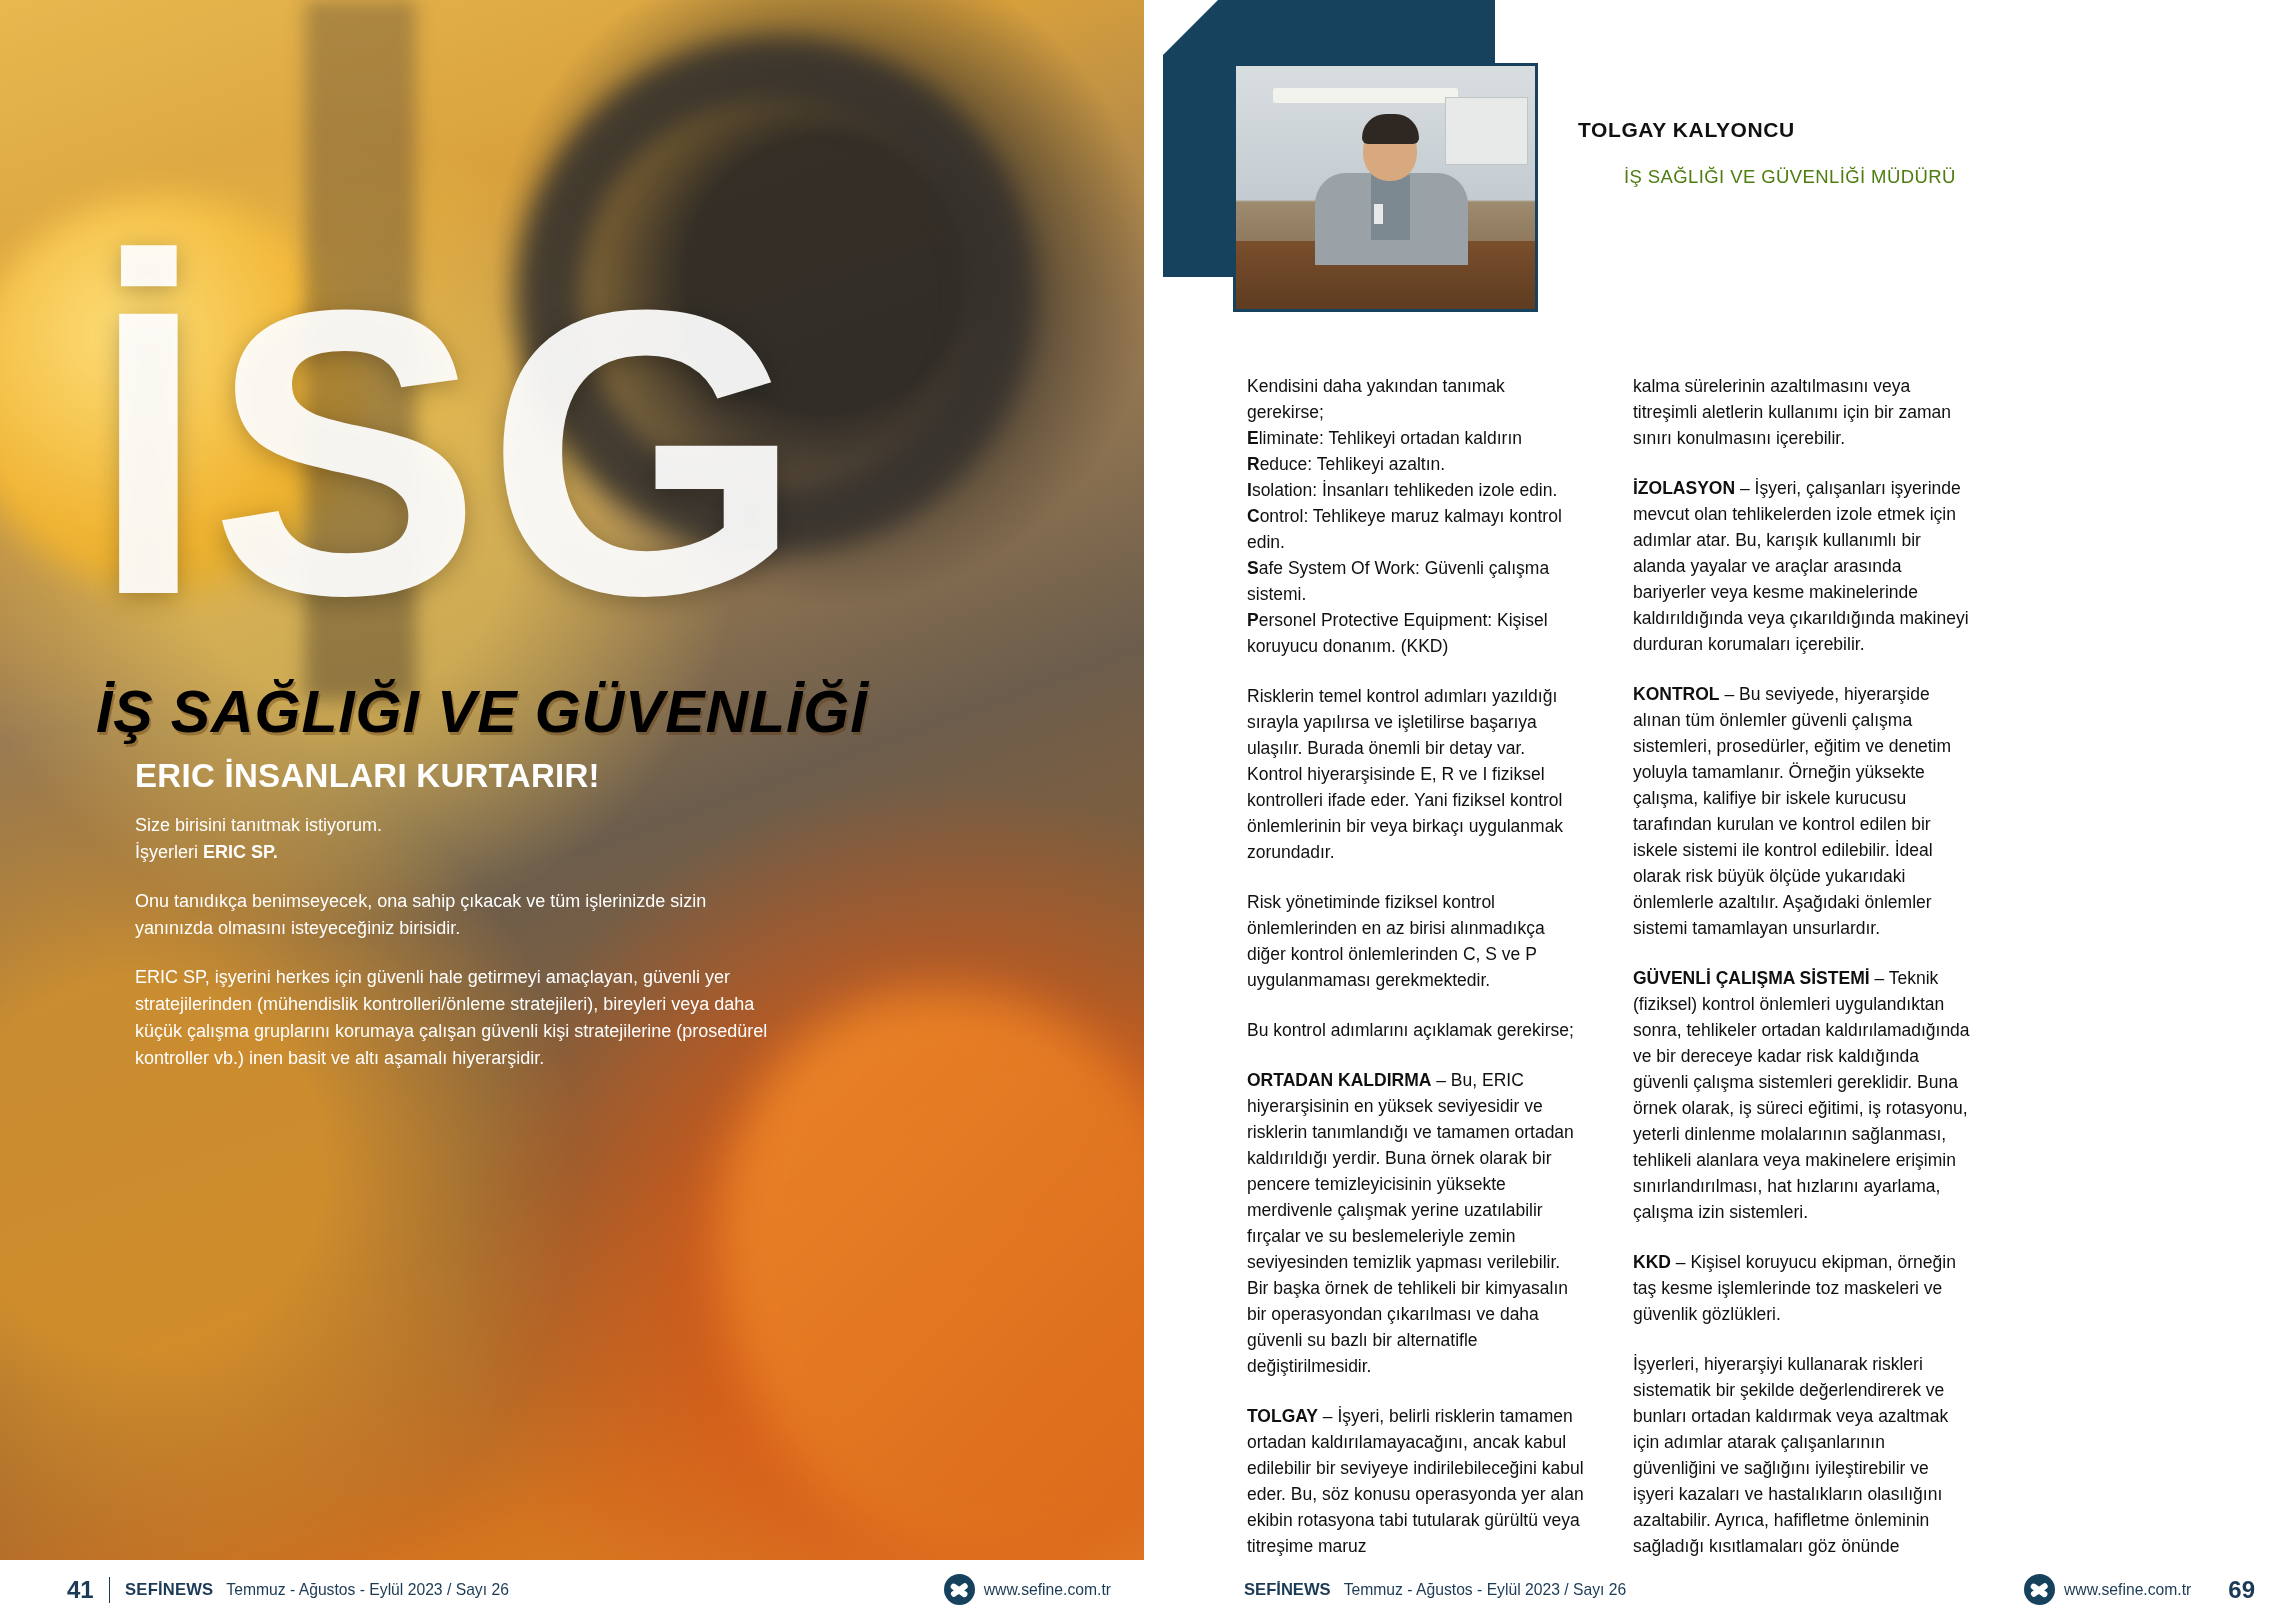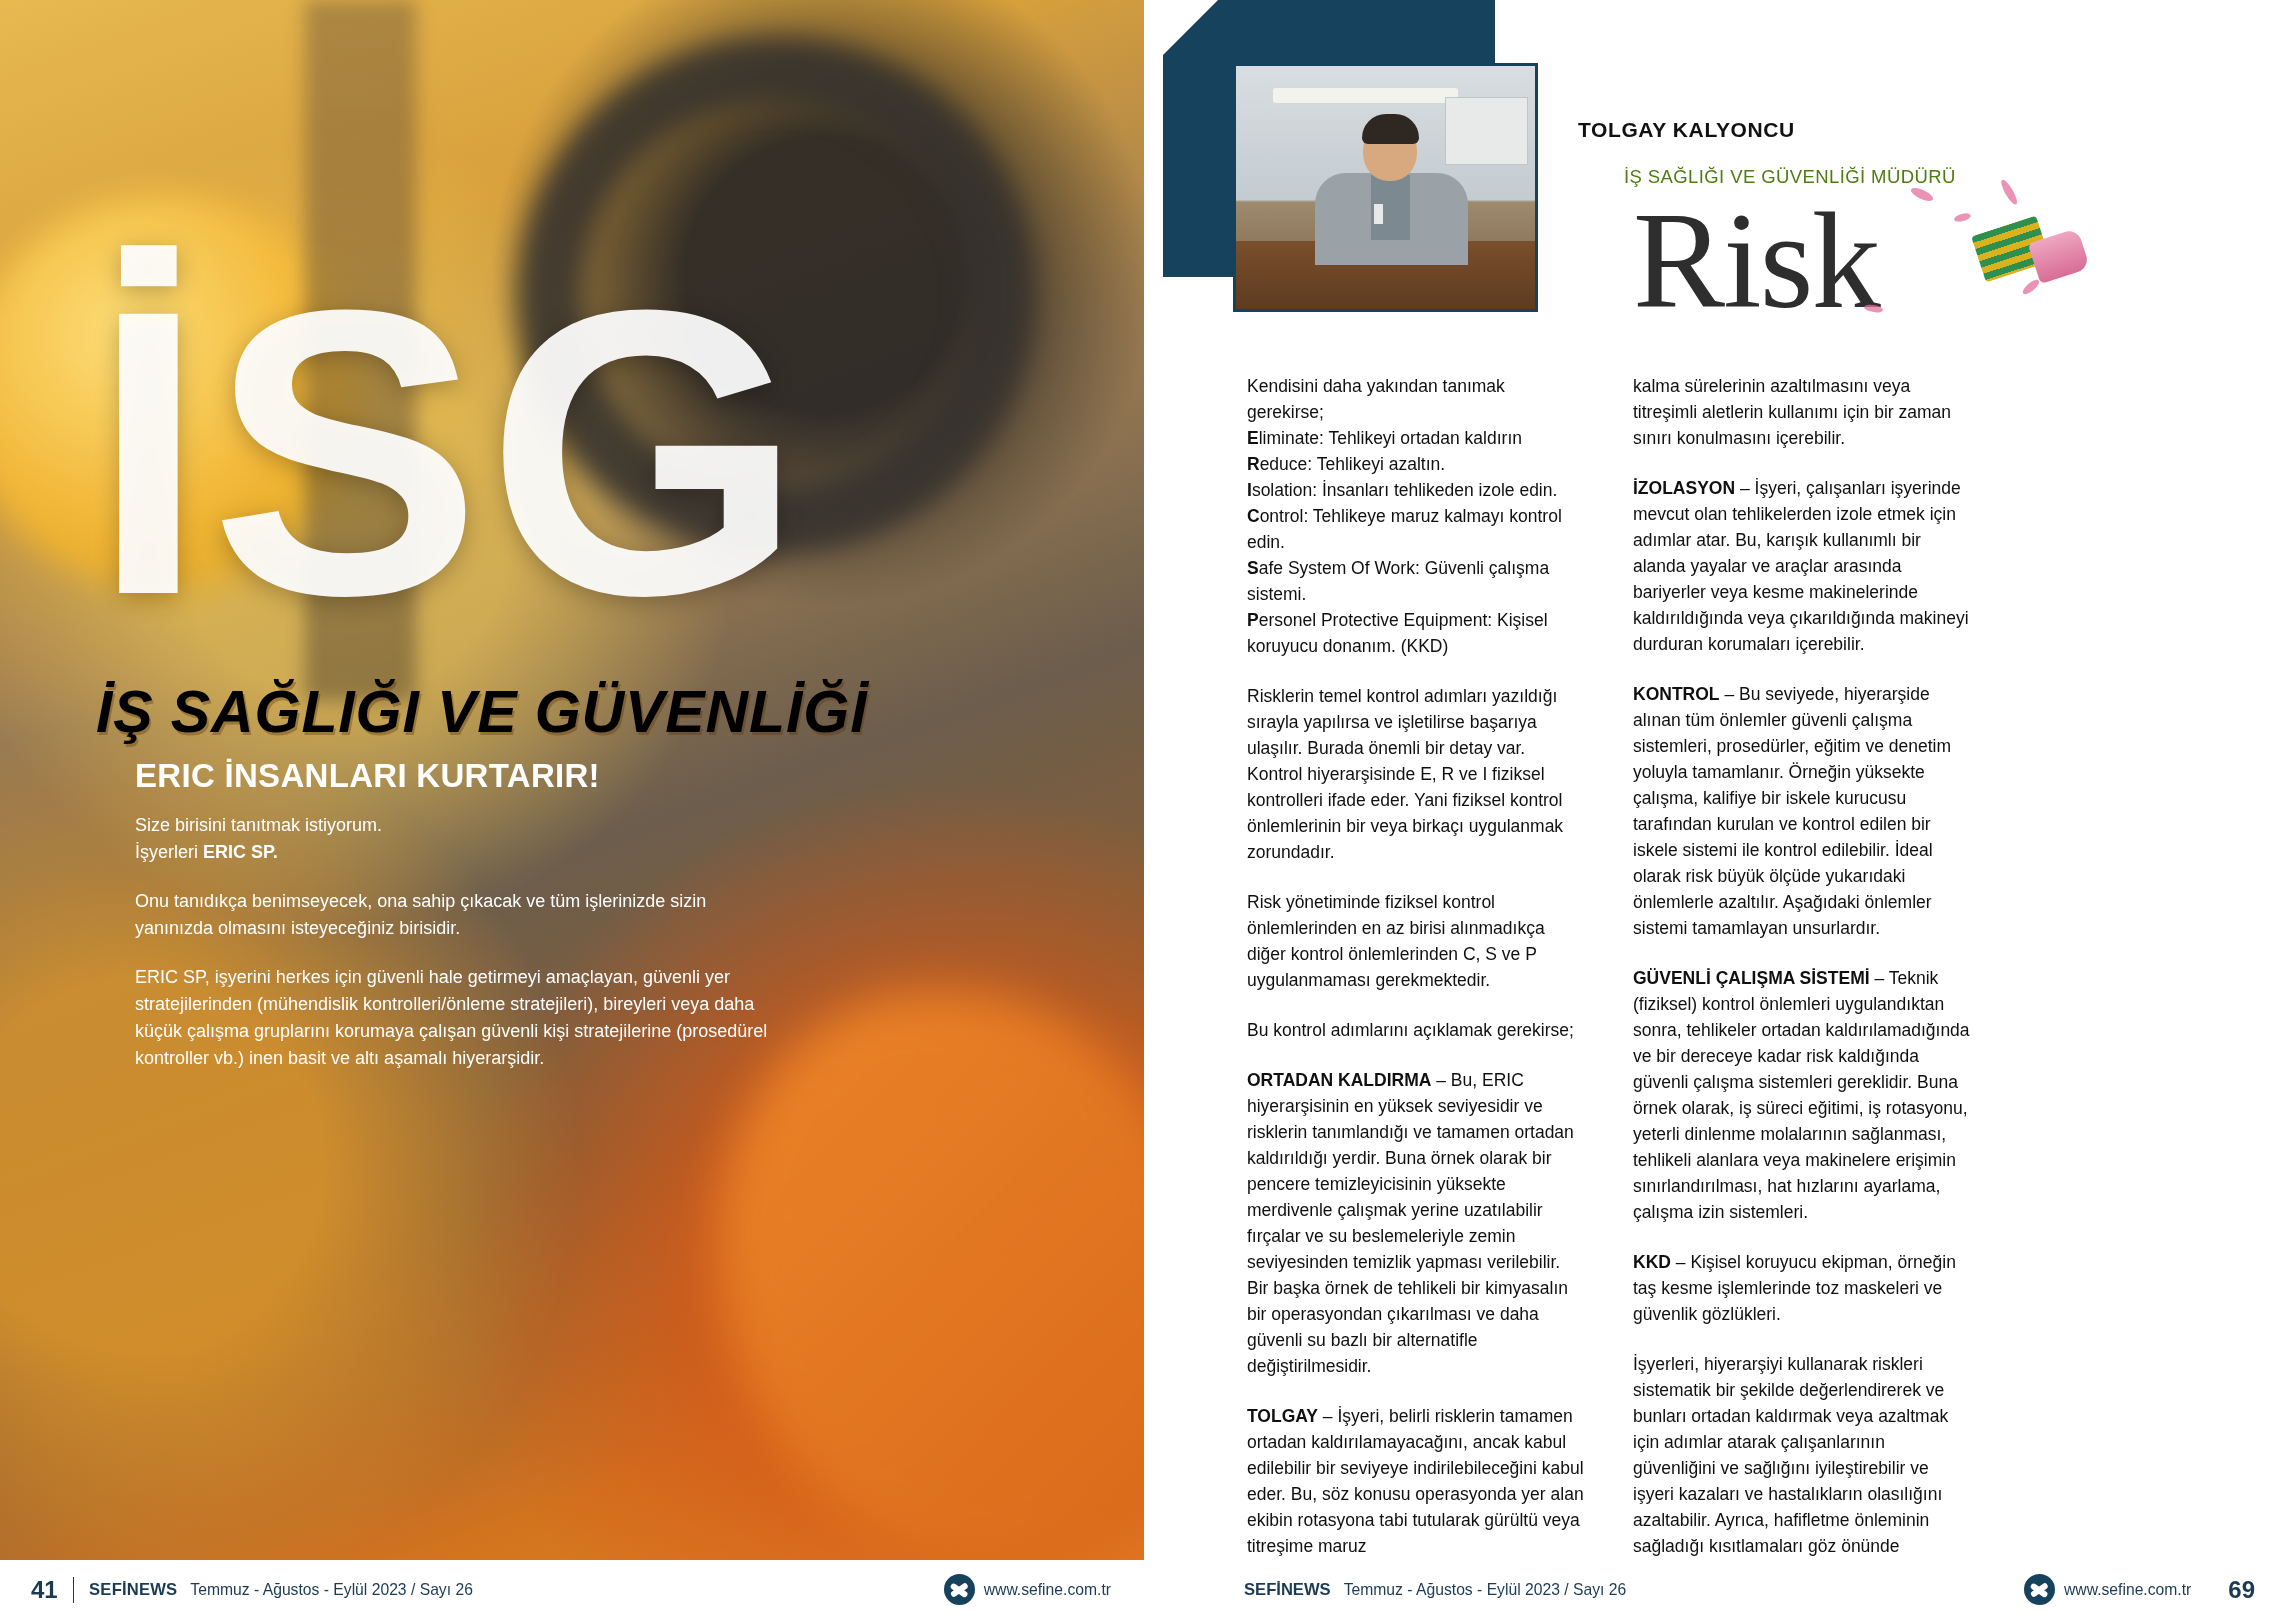--- a/index.html
+++ b/index.html
@@ -78,21 +78,21 @@
   .left-copy {
     position: absolute; left: 135px; top: 812px; width: 646px;
     color: #ffffff; font-size: 18px; line-height: 27px;
   }
   .left-copy p { margin-bottom: 22px; }
   .left-copy b { font-weight: 700; }
 
   
   .footer-left {
     position: absolute; left: 0; bottom: 0; width: 1144px; height: 59px;
-    background: #ffffff; display: flex; align-items: center;
+    background: #ffffff; display: flex; align-items: center; padding-left: 36px;
   }
   .pg-num-left {
     margin-left: 31px; font-size: 24px; font-weight: 700; color: #1b3a55;
   }
   .foot-rule-l { width: 1.8px; height: 26px; background: #1b3a55; margin: 0 14.8px; }
   .foot-brand { font-size: 16.6px; font-weight: 700; color: #1b3a55; letter-spacing: 0.2px; }
   .foot-issue { font-size: 15.7px; color: #1b3a55; margin-left: 13px; }
   .foot-web-l { margin-left: auto; margin-right: 33px; display: flex; align-items: center; gap: 9.2px; }
   .foot-web-l .url { font-size: 15.7px; color: #1b3a55; }
 
@@ -237,30 +237,20 @@
       <div class="person-body"></div>
       <div class="person-shirt"></div>
       <div class="badge"></div>
       <div class="person-head"></div>
       <div class="person-hair"></div>
     </div>
 
     <div class="person-name">TOLGAY KALYONCU</div>
     <div class="person-role">İŞ SAĞLIĞI VE GÜVENLİĞİ MÜDÜRÜ</div>
 
-    <div class="risk-art">
-      <div class="risk-word">Risk</div>
-      <div class="eraser-body"></div>
-      <div class="eraser-tip"></div>
-      <div class="pink-dust" style="left:277px;top:9.2px;width:24px;height:9.2px;transform:rotate(25deg);"></div>
-      <div class="pink-dust" style="left:321px;top:33px;width:16.6px;height:7.4px;transform:rotate(-15deg);"></div>
-      <div class="pink-dust" style="left:362px;top:7.4px;width:28px;height:8.3px;transform:rotate(60deg);"></div>
-      <div class="pink-dust" style="left:388px;top:102px;width:20px;height:8.3px;transform:rotate(-40deg);"></div>
-      <div class="pink-dust" style="left:231px;top:124px;width:18.5px;height:7.4px;transform:rotate(10deg);"></div>
-    </div>
 
     <div class="col col-a">
       <p>
         <span>Kendisini daha yakından tanımak gerekirse;</span><br>
         <b>E</b><span>liminate: Tehlikeyi ortadan kaldırın</span><br>
         <b>R</b><span>educe: Tehlikeyi azaltın.</span><br>
         <b>I</b><span>solation: İnsanları tehlikeden izole edin.</span><br>
         <b>C</b><span>ontrol: Tehlikeye maruz kalmayı kontrol edin.</span><br>
         <b>S</b><span>afe System Of Work: Güvenli çalışma sistemi.</span><br>
         <b>P</b><span>ersonel Protective Equipment: Kişisel koruyucu donanım. (KKD)</span>

